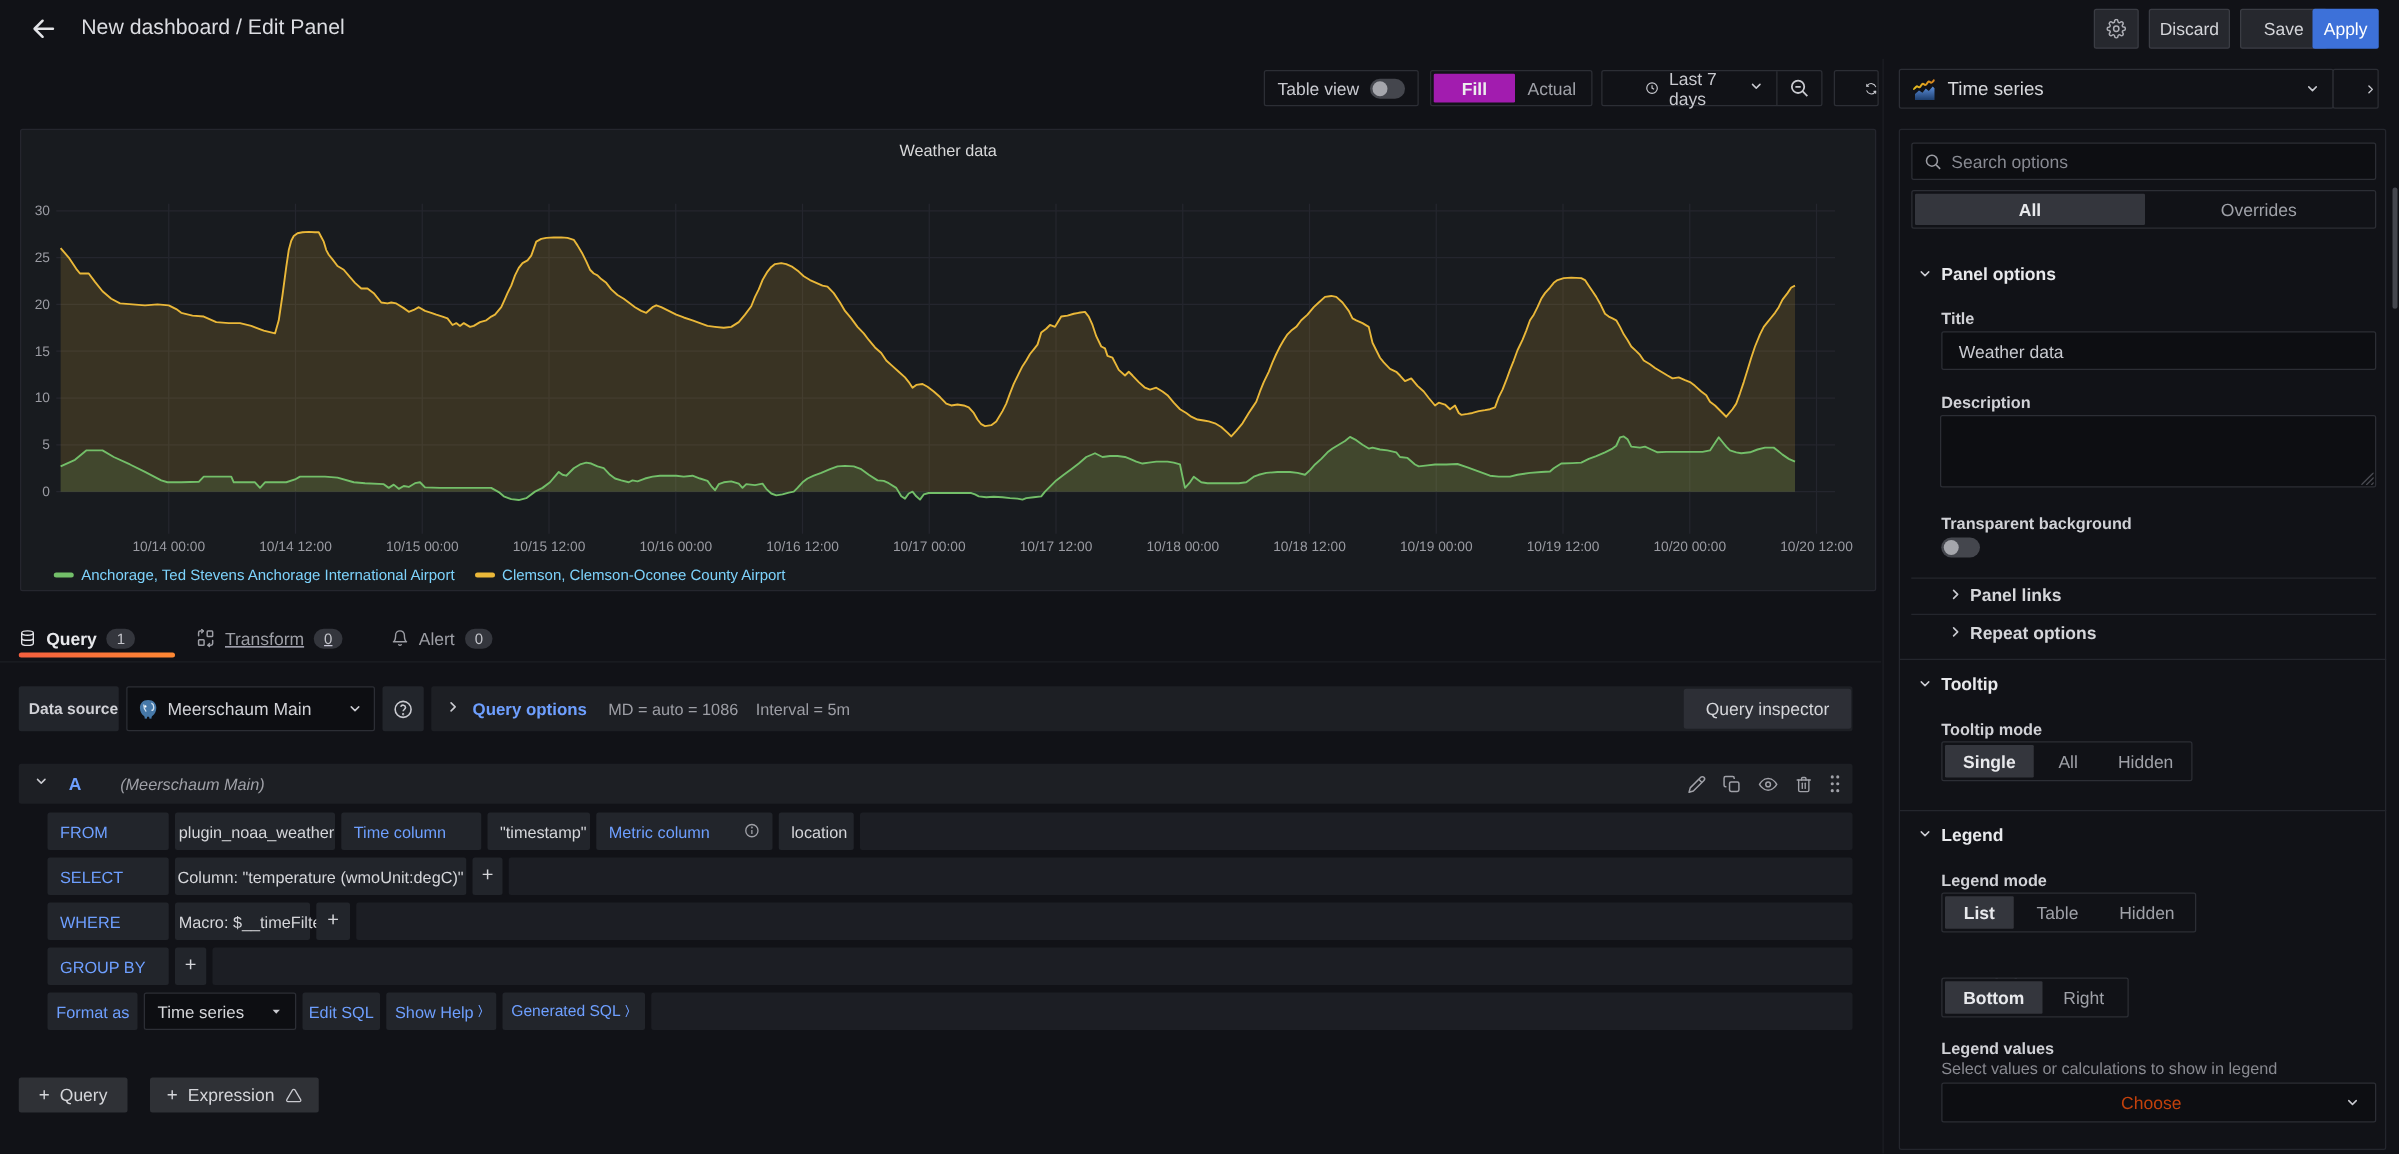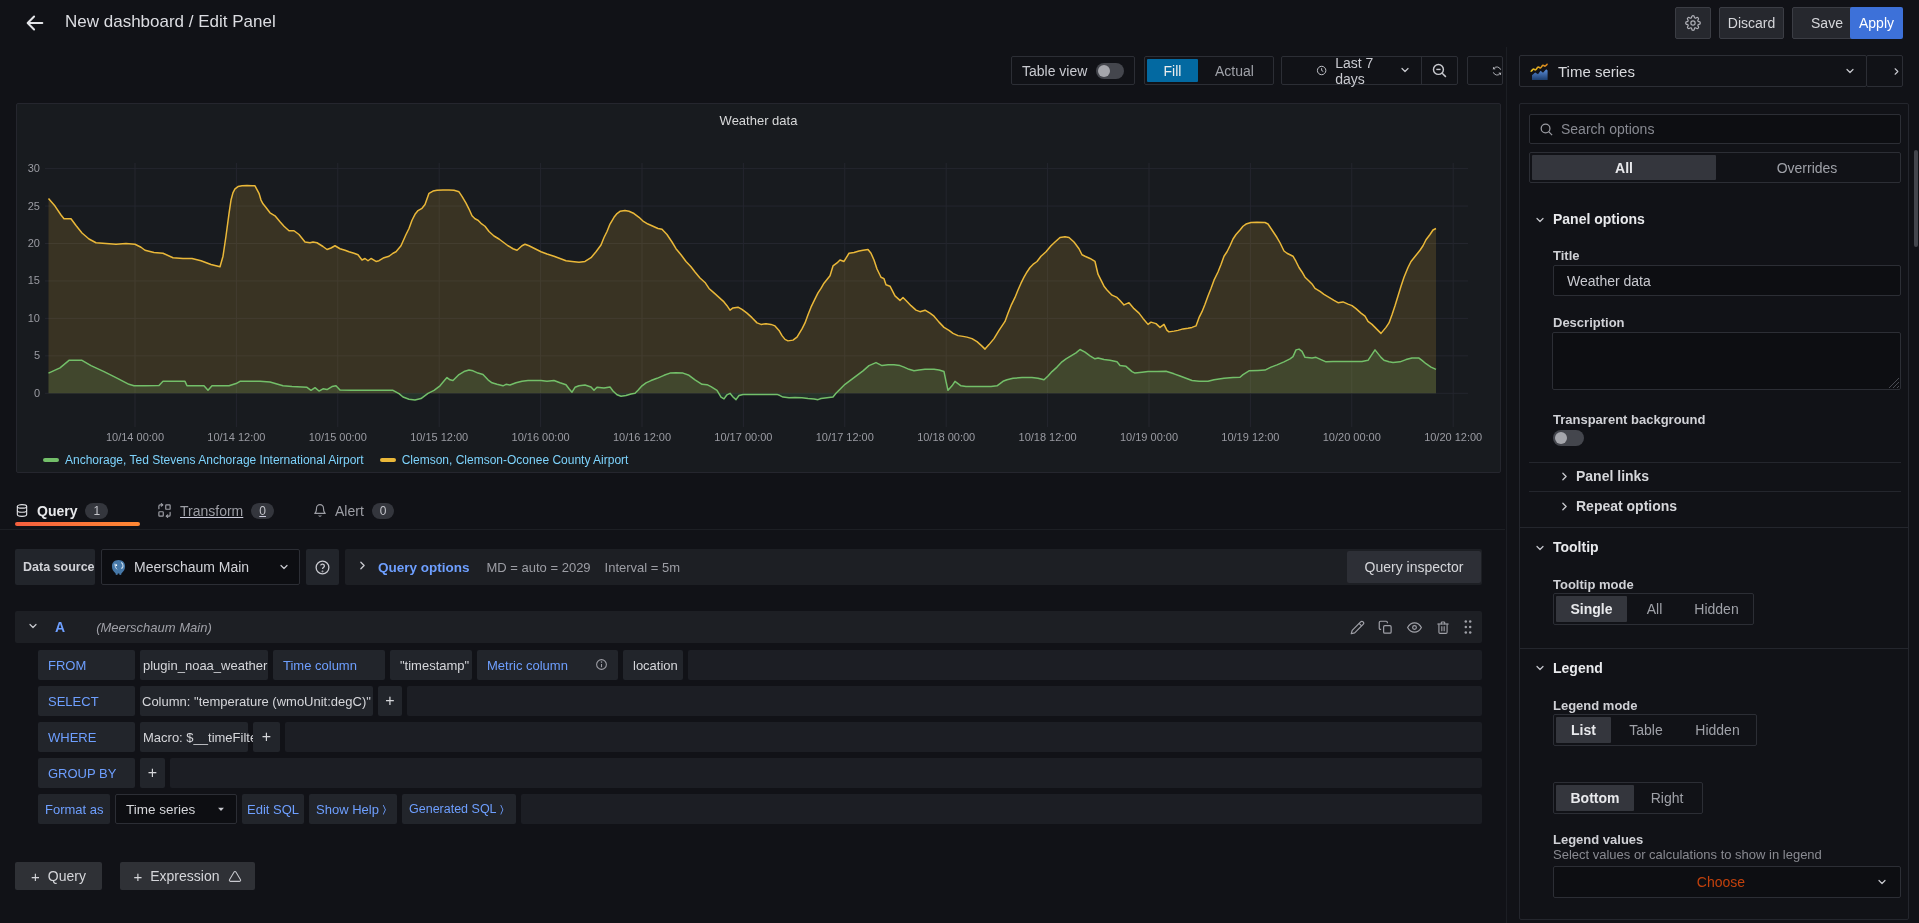--- a/index.html
+++ b/index.html
@@ -34,21 +34,21 @@
 <div class="btn sec" style="left:1792px;top:7px;width:70px;height:32px;">Save</div>
 <div class="btn" style="left:1850px;top:7px;width:53px;height:32px;background:#3d71d9;color:#fff;">Apply</div>
 
 <div class="toolbox" style="left:1011px;top:56px;width:124px;height:29px;padding:0 10px;">
   <span style="font-size:14px;color:#c9cad0;white-space:nowrap;">Table view</span>
   <span style="margin-left:9px;width:31px;height:16px;border-radius:8px;background:#44464d;position:relative;display:inline-block;">
       <span style="position:absolute;left:2px;top:2px;width:12px;height:12px;border-radius:50%;background:#a5a6ac;"></span>
     </span>
 </div>
 <div class="toolbox" style="left:1144px;top:56px;width:130px;height:29px;padding:2px;">
-  <div style="width:51px;height:100%;background:#0369a1;border-radius:1px;display:flex;align-items:center;justify-content:center;font-size:14px;font-weight:400;color:#eceded;">Fill</div>
+  <div style="width:65px;height:100%;background:#a21caf;border-radius:1px;display:flex;align-items:center;justify-content:center;font-size:14px;font-weight:700;color:#eceded;">Fill</div>
   <div style="flex:1;display:flex;align-items:center;justify-content:center;font-size:14px;color:#9fa1a8;">Actual</div>
 </div>
 <div class="toolbox" style="left:1281px;top:56px;width:177px;height:29px;">
   <div style="display:flex;align-items:center;gap:8px;padding:0 10px;flex:1;">
       <svg width="15" height="15" viewBox="0 0 24 24" fill="none" stroke="#c9cad0" stroke-width="2">
         <circle cx="12" cy="12" r="9"></circle>
         <path d="M12 7v5l3.5 2"></path>
       </svg>
       <span style="font-size:14px;color:#c9cad0;">Last 7 days</span>
       <span style="margin-left:2px;"><svg width="12" height="12" viewBox="0 0 24 24" fill="none" stroke="#c9cad0" stroke-width="2.4" stroke-linecap="round" stroke-linejoin="round">
@@ -209,21 +209,21 @@
       <circle cx="12" cy="12" r="9"></circle>
       <path d="M9.3 9a2.8 2.8 0 0 1 5.4 1c0 1.8-2.7 2.4-2.7 4"></path>
       <circle cx="12" cy="17.5" r="0.4" fill="#c9cad0"></circle>
     </svg>
   </div>
 <div class="abs" style="left:345px;top:549px;width:1137px;height:36px;background:#1d1f24;border-radius:2px;display:flex;align-items:center;">
   <span style="margin-left:11px;color:#9fa1a8;font-size:12px;"><svg width="13" height="13" viewBox="0 0 24 24" fill="none" stroke="#c9cad0" stroke-width="2.4" stroke-linecap="round" stroke-linejoin="round">
         <path d="M9 6l6 6-6 6"></path>
       </svg></span>
   <span style="margin-left:9px;font-size:13.5px;font-weight:700;" class="blue">Query options</span>
-  <span style="margin-left:17px;font-size:13px;color:#9d9ea5;">MD = auto = 2029</span>
+  <span style="margin-left:17px;font-size:13px;color:#9d9ea5;">MD = auto = 1086</span>
   <span style="margin-left:14px;font-size:13px;color:#9d9ea5;">Interval = 5m</span>
   <span style="flex:1;"></span>
   <span class="btn" style="position:relative;width:134px;height:32px;background:#2d2f36;color:#d5d6da;margin-right:1px;">Query inspector</span>
 </div>
 
 <div class="abs" style="left:15px;top:611px;width:1467px;height:32px;background:#1d1f24;border-radius:2px;display:flex;align-items:center;">
   <span style="margin-left:12px;color:#c9cad0;"><svg width="12" height="12" viewBox="0 0 24 24" fill="none" stroke="#c9cad0" stroke-width="2.4" stroke-linecap="round" stroke-linejoin="round">
         <path d="M6 9l6 6 6-6"></path>
       </svg></span>
   <span style="margin-left:16px;font-size:14px;font-weight:700;" class="blue">A</span>

